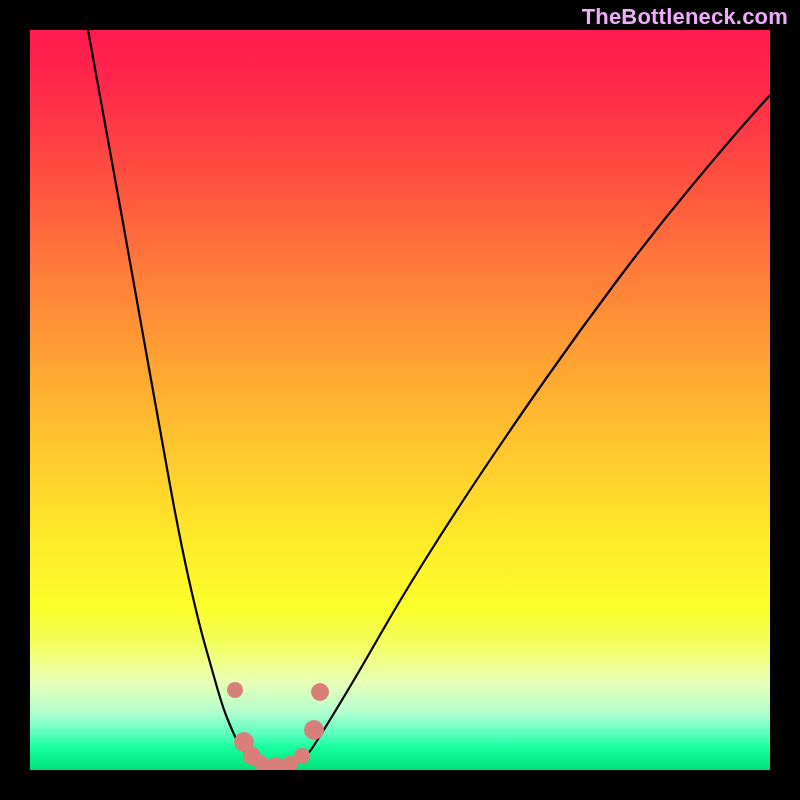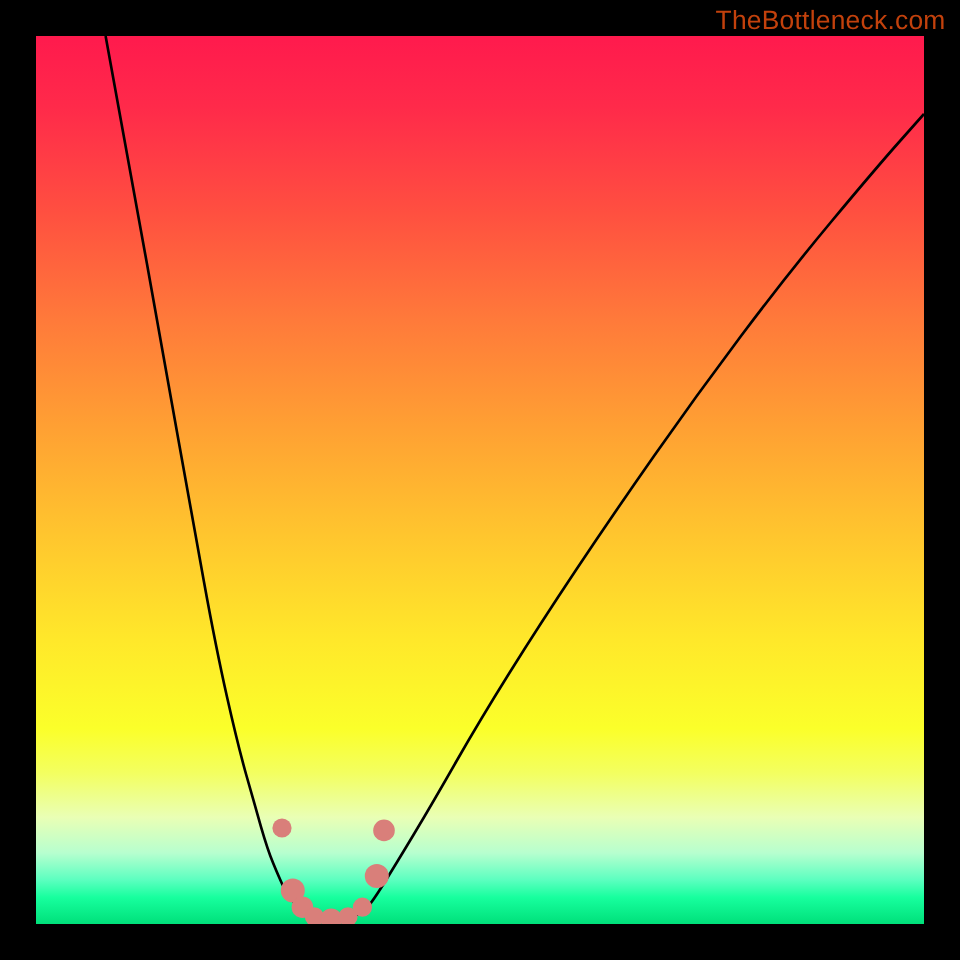--- a/index.html
+++ b/index.html
@@ -39,23 +39,23 @@
       #b7ffcf 92%,
       #5dffc0 95%,
       #17ff9e 97%,
       #00e07a 100%
     );
   }
   .watermark {
     position: absolute;
     top: 4px;
     right: 12px;
-    color: #c2410c;
+    color: #f0abfc;
     font-size: 22px;
-    font-weight: 400;
+    font-weight: 700;
     letter-spacing: 0.2px;
     user-select: none;
   }
   svg.curve {
     position: absolute;
     top: 0; left: 0;
     width: 740px;
     height: 740px;
   }
   .curve-path {

